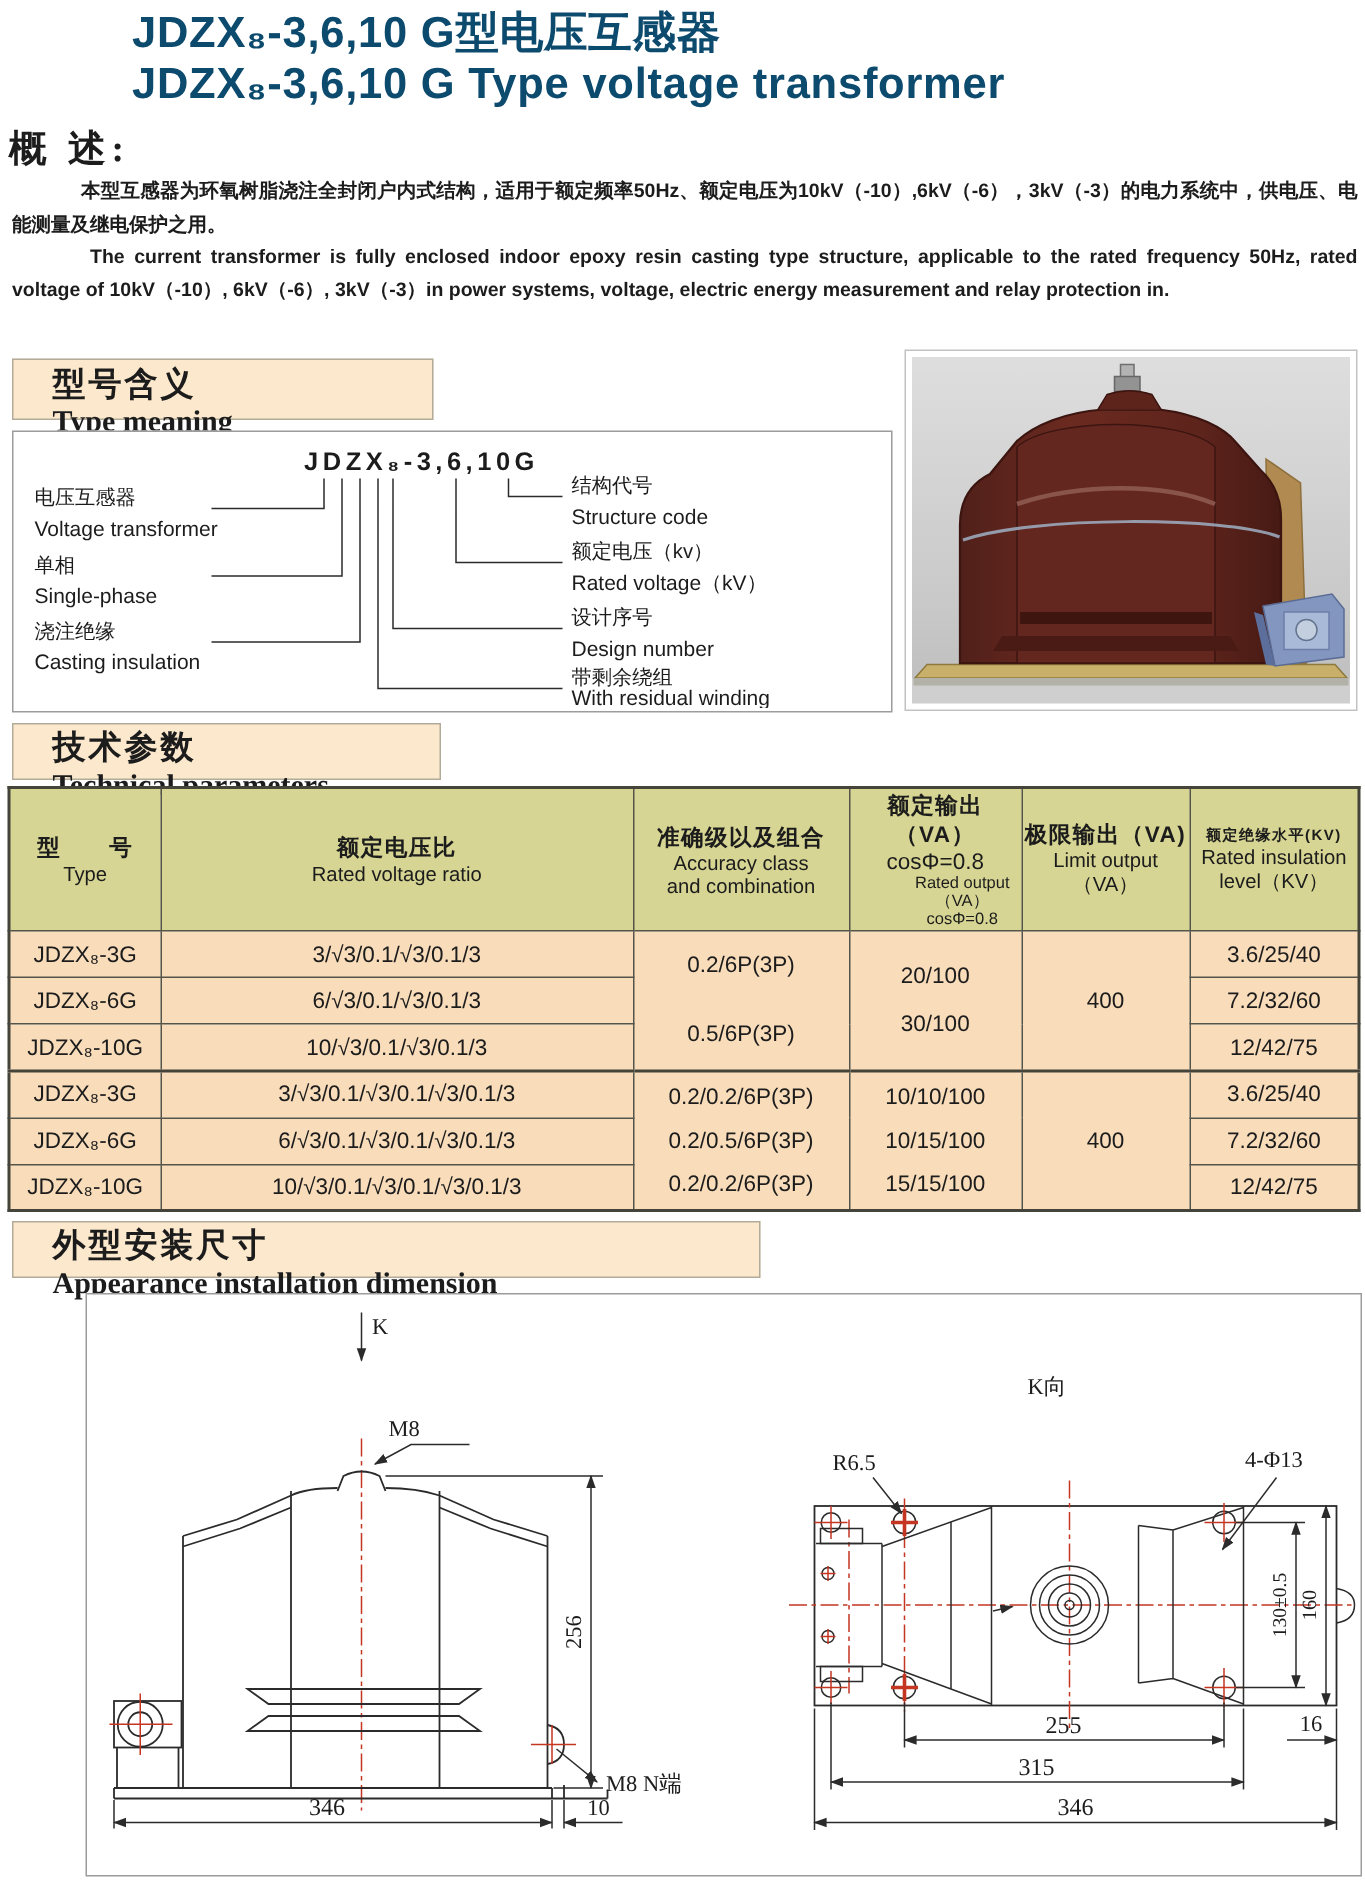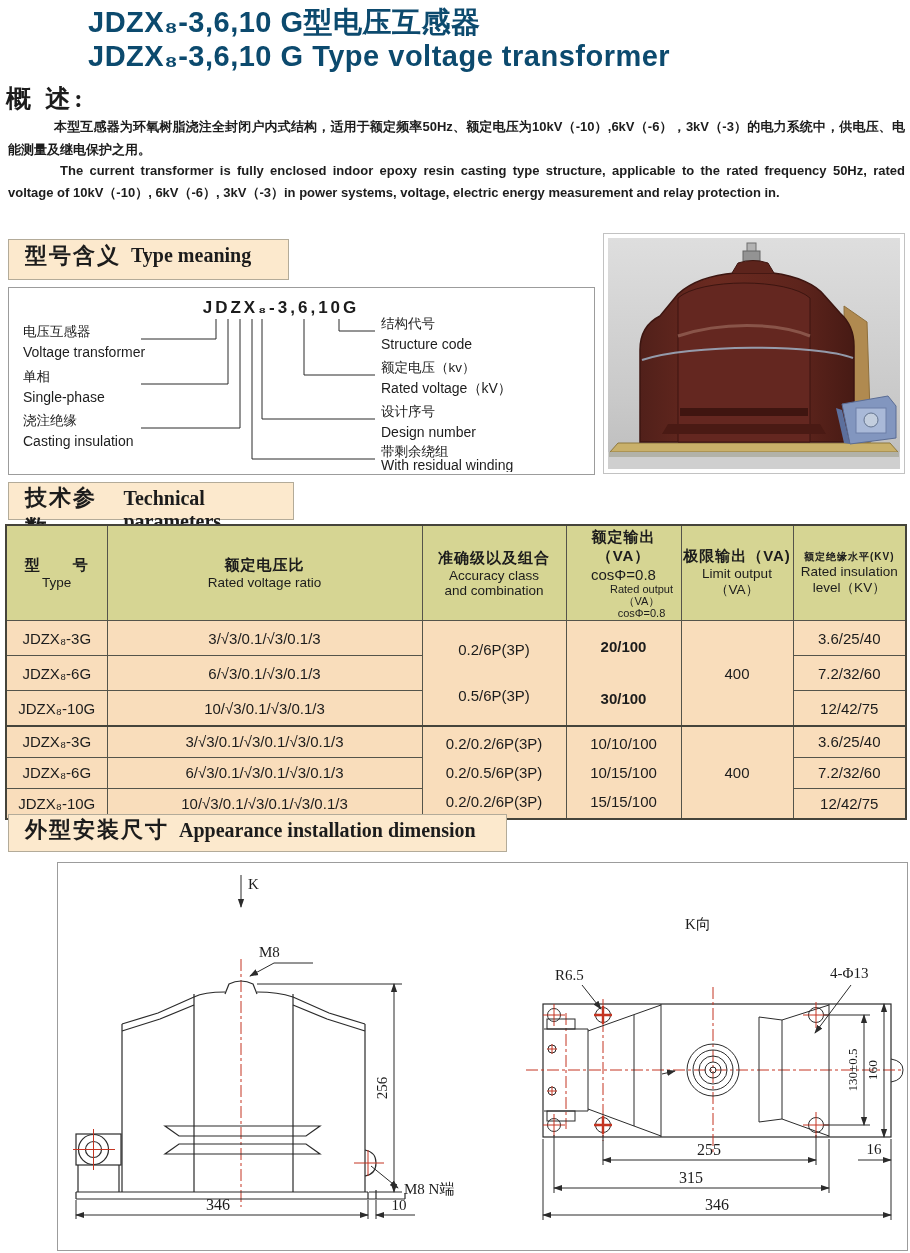--- a/index.html
+++ b/index.html
@@ -6,21 +6,21 @@
   body{width:910px;height:1253px;position:relative;font-family:"Liberation Sans",sans-serif;color:#1c1c1c;overflow:hidden;}
   .abs{position:absolute;}
   
   .title-block{left:88px;top:5px;color:#0c4a6e;font-weight:bold;font-size:29px;line-height:34px;letter-spacing:0.5px;white-space:nowrap;}
   
   .ov-heading{left:6px;top:82px;font-family:"Liberation Serif",serif;font-weight:bold;font-size:25px;letter-spacing:4px;}
   .para{left:8px;top:115px;width:897px;font-size:13px;line-height:23px;text-align:justify;font-weight:bold;}
   .para-cn{text-indent:46px;}
   .para-en{top:160px;line-height:21.5px;text-indent:52px;}
   
-  .sec-hdr{background:#fce9cd;border:1px solid #b3ab99;display:flex;align-items:baseline;padding-left:16px;box-sizing:border-box;}
+  .sec-hdr{background:#fce9cd;border:1px solid #b3ab99;display:flex;align-items:baseline;padding-left:16px;box-sizing:border-box;flex-direction:column;}
   .sec-hdr .cn{font-family:"Liberation Serif",serif;font-weight:bold;font-size:22px;letter-spacing:2px;}
   .sec-hdr .en{font-family:"Liberation Serif",serif;font-weight:bold;font-size:20px;margin-left:10px;}
   .hdr1{left:8px;top:239px;width:281px;height:41px;}
   .hdr1 .cn{position:relative;top:1px;}
   .hdr2{left:8px;top:482px;width:286px;height:38px;}
   .hdr3{left:8px;top:814px;width:499px;height:38px;}
   
   .diagram-box{left:8px;top:287px;width:585px;height:186px;border:1px solid #9c9c9c;background:#fff;}
   .diagram-box svg{display:block;}
   text.dg-cn{font-size:13.5px;font-family:"Liberation Sans",sans-serif;fill:#1c1c1c;}
@@ -32,21 +32,21 @@
   .params{left:5px;top:524px;width:900px;border-collapse:collapse;table-layout:fixed;border:2px solid #45443b;}
   .params td{border:1px solid #55544a;background:#f9ddbb;text-align:center;vertical-align:middle;font-size:15px;padding:0;}
   .params tr.hdr td{background:#d6d593;height:94px;}
   .params tr.r{height:31px;}
   .params tr.grp td{border-top:2px solid #45443b;}
   .hcn{font-size:15px;font-weight:bold;letter-spacing:1px;}
   .hen{font-size:13.5px;}
   .hsm{font-size:11px;line-height:12px;margin-left:36px;}
   .pre{white-space:pre-line;}
   .lh-wide{line-height:46px;}
-  .lh-mid{line-height:52px;font-weight:bold;}
+  .lh-mid{line-height:32px;}
   .lh-3{line-height:29px;}
   
   .draw-box{left:57px;top:862px;width:849px;height:387px;border:1px solid #9c9c9c;background:#fff;}
   .dln{stroke:#2b2b2b;stroke-width:1;fill:none;}
   .dln2{stroke:#2b2b2b;stroke-width:1.2;fill:none;}
   .redln{stroke:#c43522;stroke-width:1;fill:none;stroke-dasharray:12 3 3 3;}
   .redc{stroke:#c43522;stroke-width:1;fill:none;}
   .redb{stroke:#c43522;stroke-width:2.4;fill:none;}
   text.dt{font-family:"Liberation Serif",serif;fill:#1c1c1c;}
 </style>

